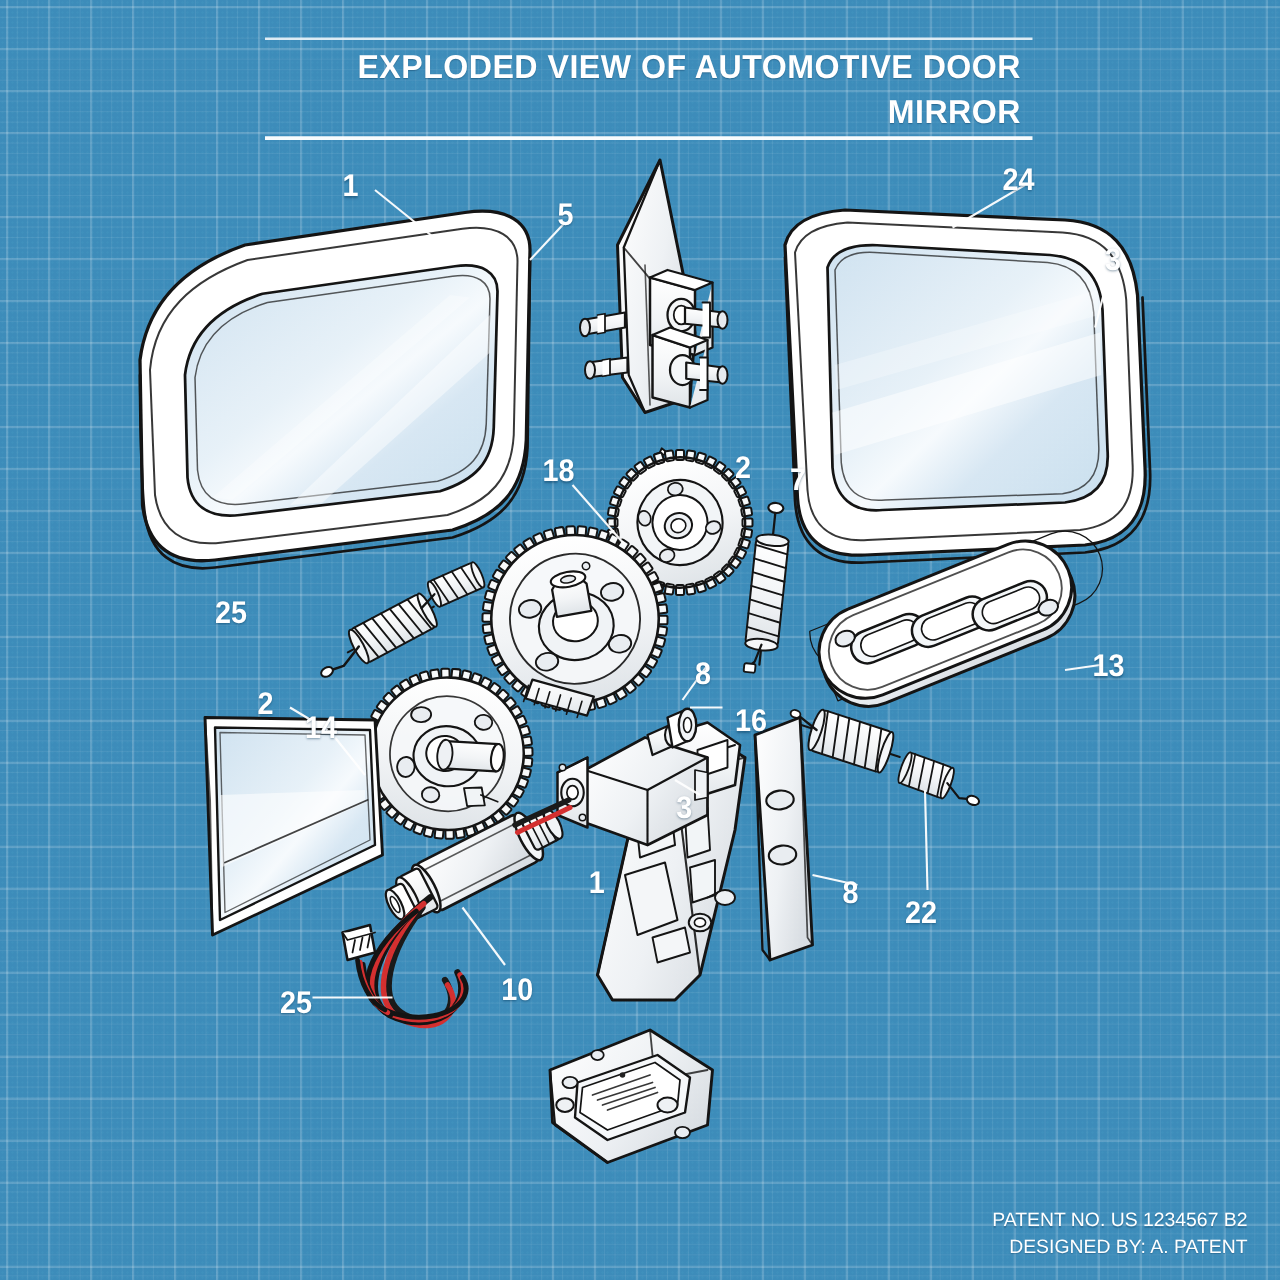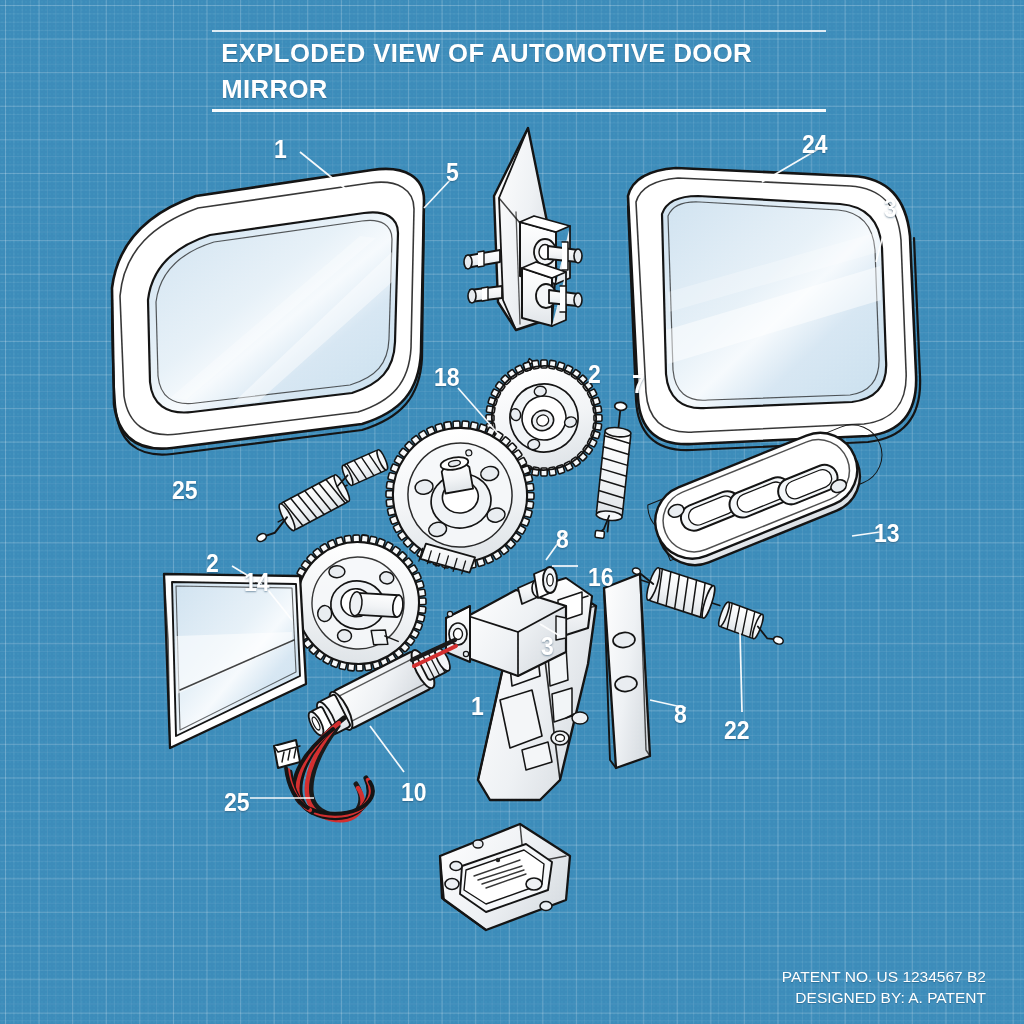--- a/index.html
+++ b/index.html
@@ -23,33 +23,33 @@
   #noise{
     position:absolute;inset:0;pointer-events:none;
     background-image:radial-gradient(rgba(255,255,255,0.035) 1px, transparent 1px);
     background-size:4px 4px;
     mix-blend-mode:overlay;
   }
   #art{position:absolute;left:0;top:0;width:1024px;height:1024px;}
 
   .title-wrap{
     position:absolute;left:212px;top:30px;width:614px;
-    text-align:left;
+    text-align:right;
   }
   .rule-top{height:2px;background:#eaf3f8;opacity:.92;}
   .rule-bot{height:3px;background:#ffffff;opacity:.96;}
   .title-txt{
     color:#ffffff;font-weight:bold;letter-spacing:.4px;
     font-size:26.5px;line-height:36px;padding:3px 0 2px;
     font-family:"Liberation Sans", sans-serif;
     transform:scaleX(.97);
     text-shadow:0 1px 1px rgba(0,40,70,.35);
   }
   .footer{
-    position:absolute;right:38px;bottom:16px;text-align:right;
+    position:absolute;right:26px;bottom:16px;text-align:right;
     color:#ffffff;font-size:15.5px;line-height:21px;font-weight:normal;
     text-shadow:0 1px 1px rgba(0,40,70,.3);
     font-family:"Liberation Sans", sans-serif;
   }
   .callout{
     position:absolute;color:#ffffff;font-weight:bold;
     font-size:25px;line-height:25px;
     transform:scaleX(.92);transform-origin:left center;
     text-shadow:0 1px 2px rgba(0,45,75,.45);
     font-family:"Liberation Sans", sans-serif;

